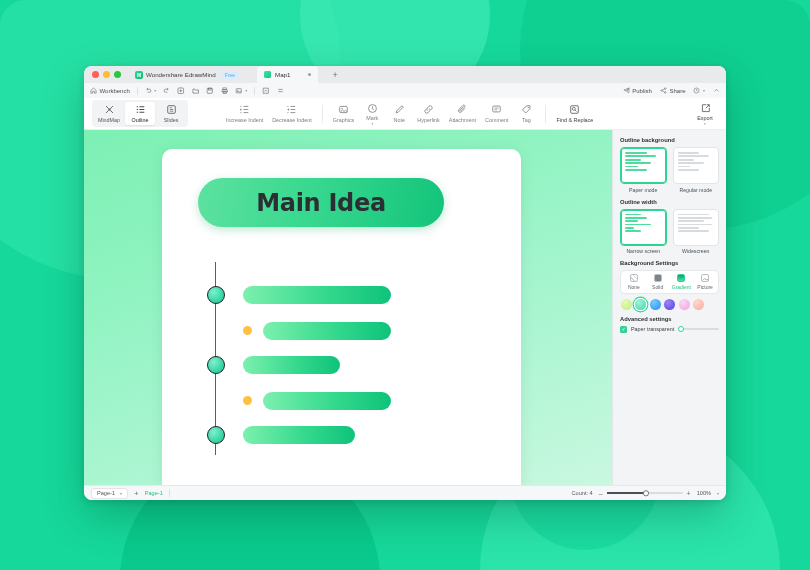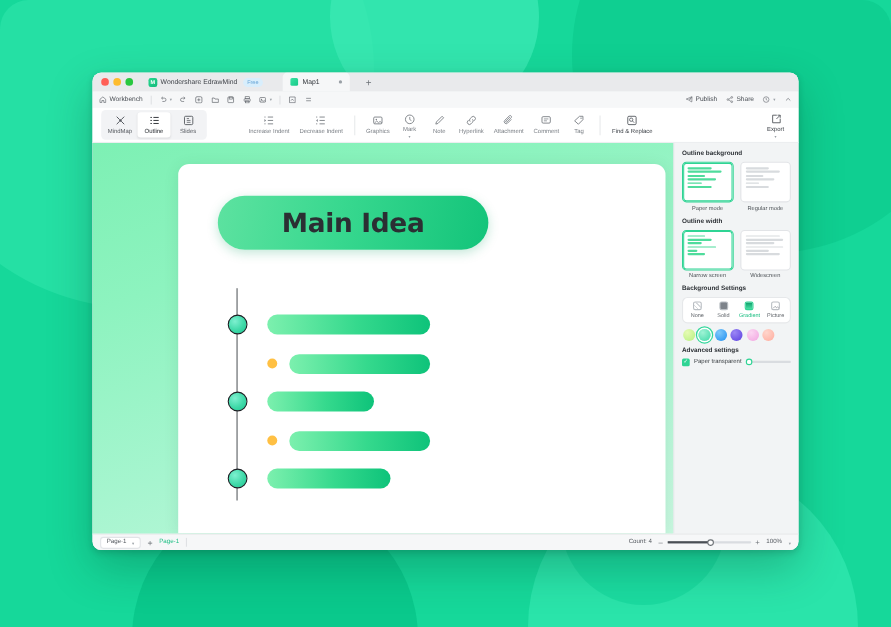--- a/index.html
+++ b/index.html
@@ -97,21 +97,21 @@
 
   
   .body { flex:1; display:flex; min-height:0; }
 
   
   .canvas {
     flex:1; position:relative; overflow:hidden;
     background:linear-gradient(160deg,#7df0b4 0%,#8df3bf 28%,#a6f5cf 60%,#c9f8e0 100%);
   }
   .paper {
-    position:absolute; left:78px; top:19px; width:443px; bottom:0;
+    position:absolute; left:78px; top:19px; width:359px; bottom:0;
     background:#fff; border-radius:10px 10px 0 0;
     box-shadow:0 2px 14px rgba(0,80,50,.10);
   }
   .main-idea {
     position:absolute; left:36px; top:29px; width:246px; height:49px;
     border-radius:25px;
     background:linear-gradient(100deg,#5de2a0 0%,#38d88f 45%,#13c47a 100%);
     display:flex; align-items:center; justify-content:center;
     box-shadow:0 3px 10px rgba(16,160,100,.25);
   }

